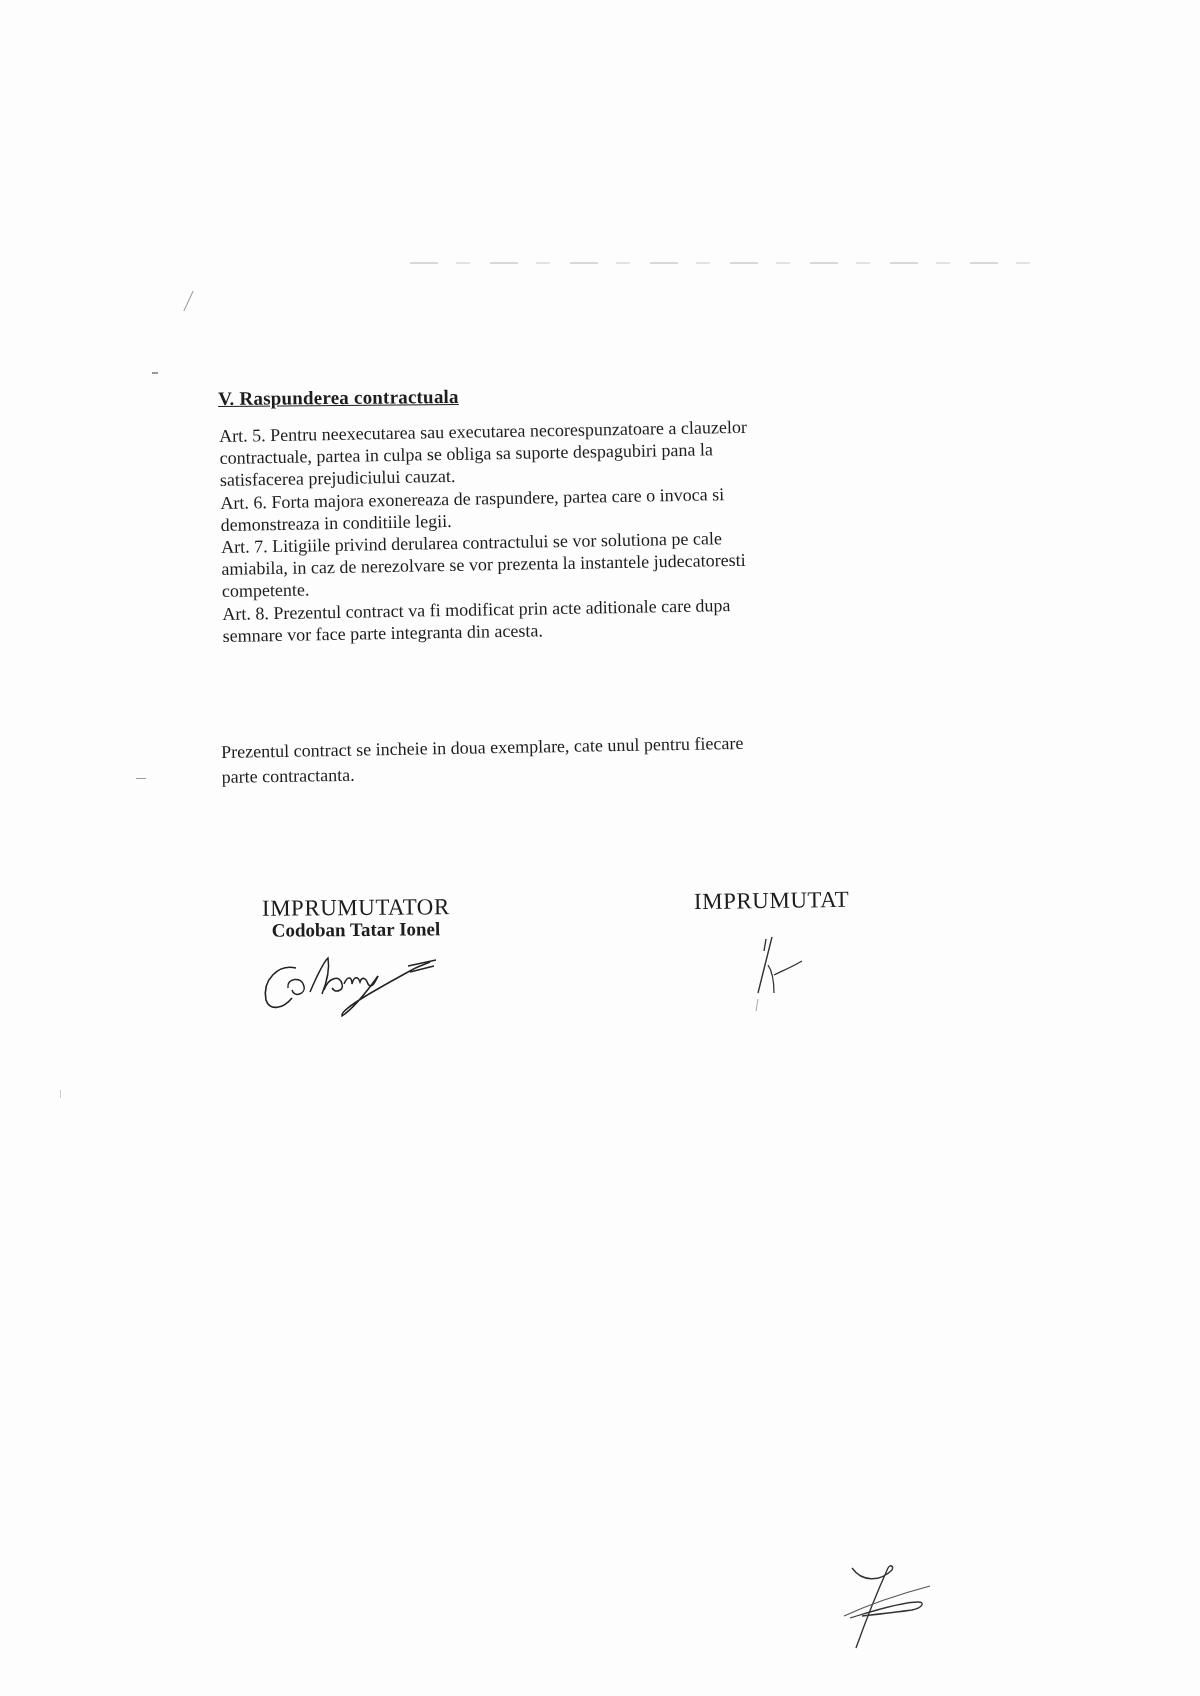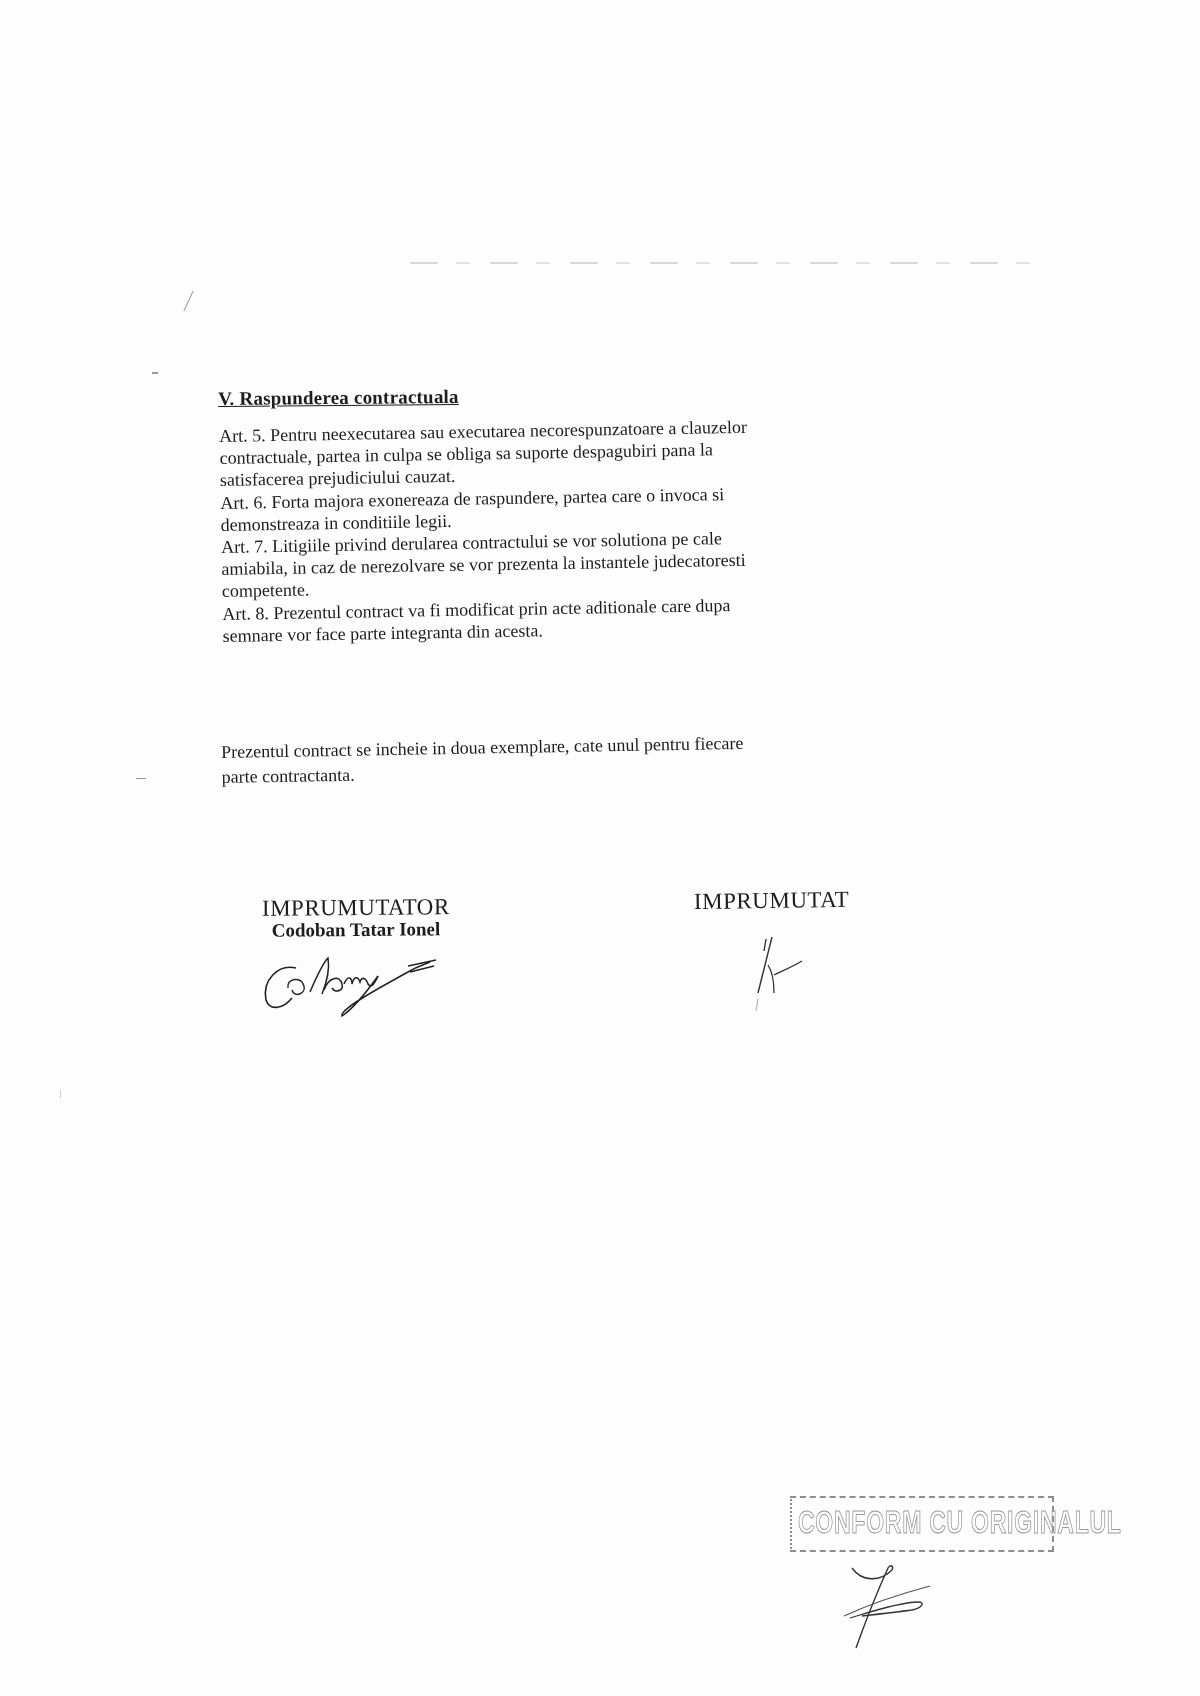--- a/index.html
+++ b/index.html
@@ -77,23 +77,20 @@
 
   <div class="party-right">IMPRUMUTAT</div>
 
   <svg class="sig" style="left:752px;top:935px;" width="70" height="80" viewBox="0 0 70 80">
     <path d="M14 4 L12 16 M20 2 L6 58" fill="none" stroke="#333" stroke-width="1.4"></path>
     <path d="M16 30 C20 36 22 44 22 58" fill="none" stroke="#333" stroke-width="1.3"></path>
     <path d="M22 40 C30 36 40 32 50 26" fill="none" stroke="#333" stroke-width="1.3"></path>
     <path d="M6 64 L4 76" fill="none" stroke="#aaa" stroke-width="1"></path>
   </svg>
 
-  <div class="stamp">
-    <div class="stamp-text">CONFORM CU ORIGINALUL</div>
-  </div>
 
   <svg class="sig" style="left:840px;top:1560px;" width="110" height="100" viewBox="0 0 110 100">
     <path d="M12 8 C22 22 40 22 52 10 C54 6 50 4 48 8 C38 30 26 60 16 88" fill="none" stroke="#333" stroke-width="1.4"></path>
     <path d="M4 56 C30 44 60 34 90 26" fill="none" stroke="#555" stroke-width="1.2"></path>
     <path d="M10 58 C30 52 60 42 78 42 C86 42 82 48 72 50 C58 52 40 54 22 56" fill="none" stroke="#333" stroke-width="1.3"></path>
   </svg>
 
 </div>
 
 </body></html>

